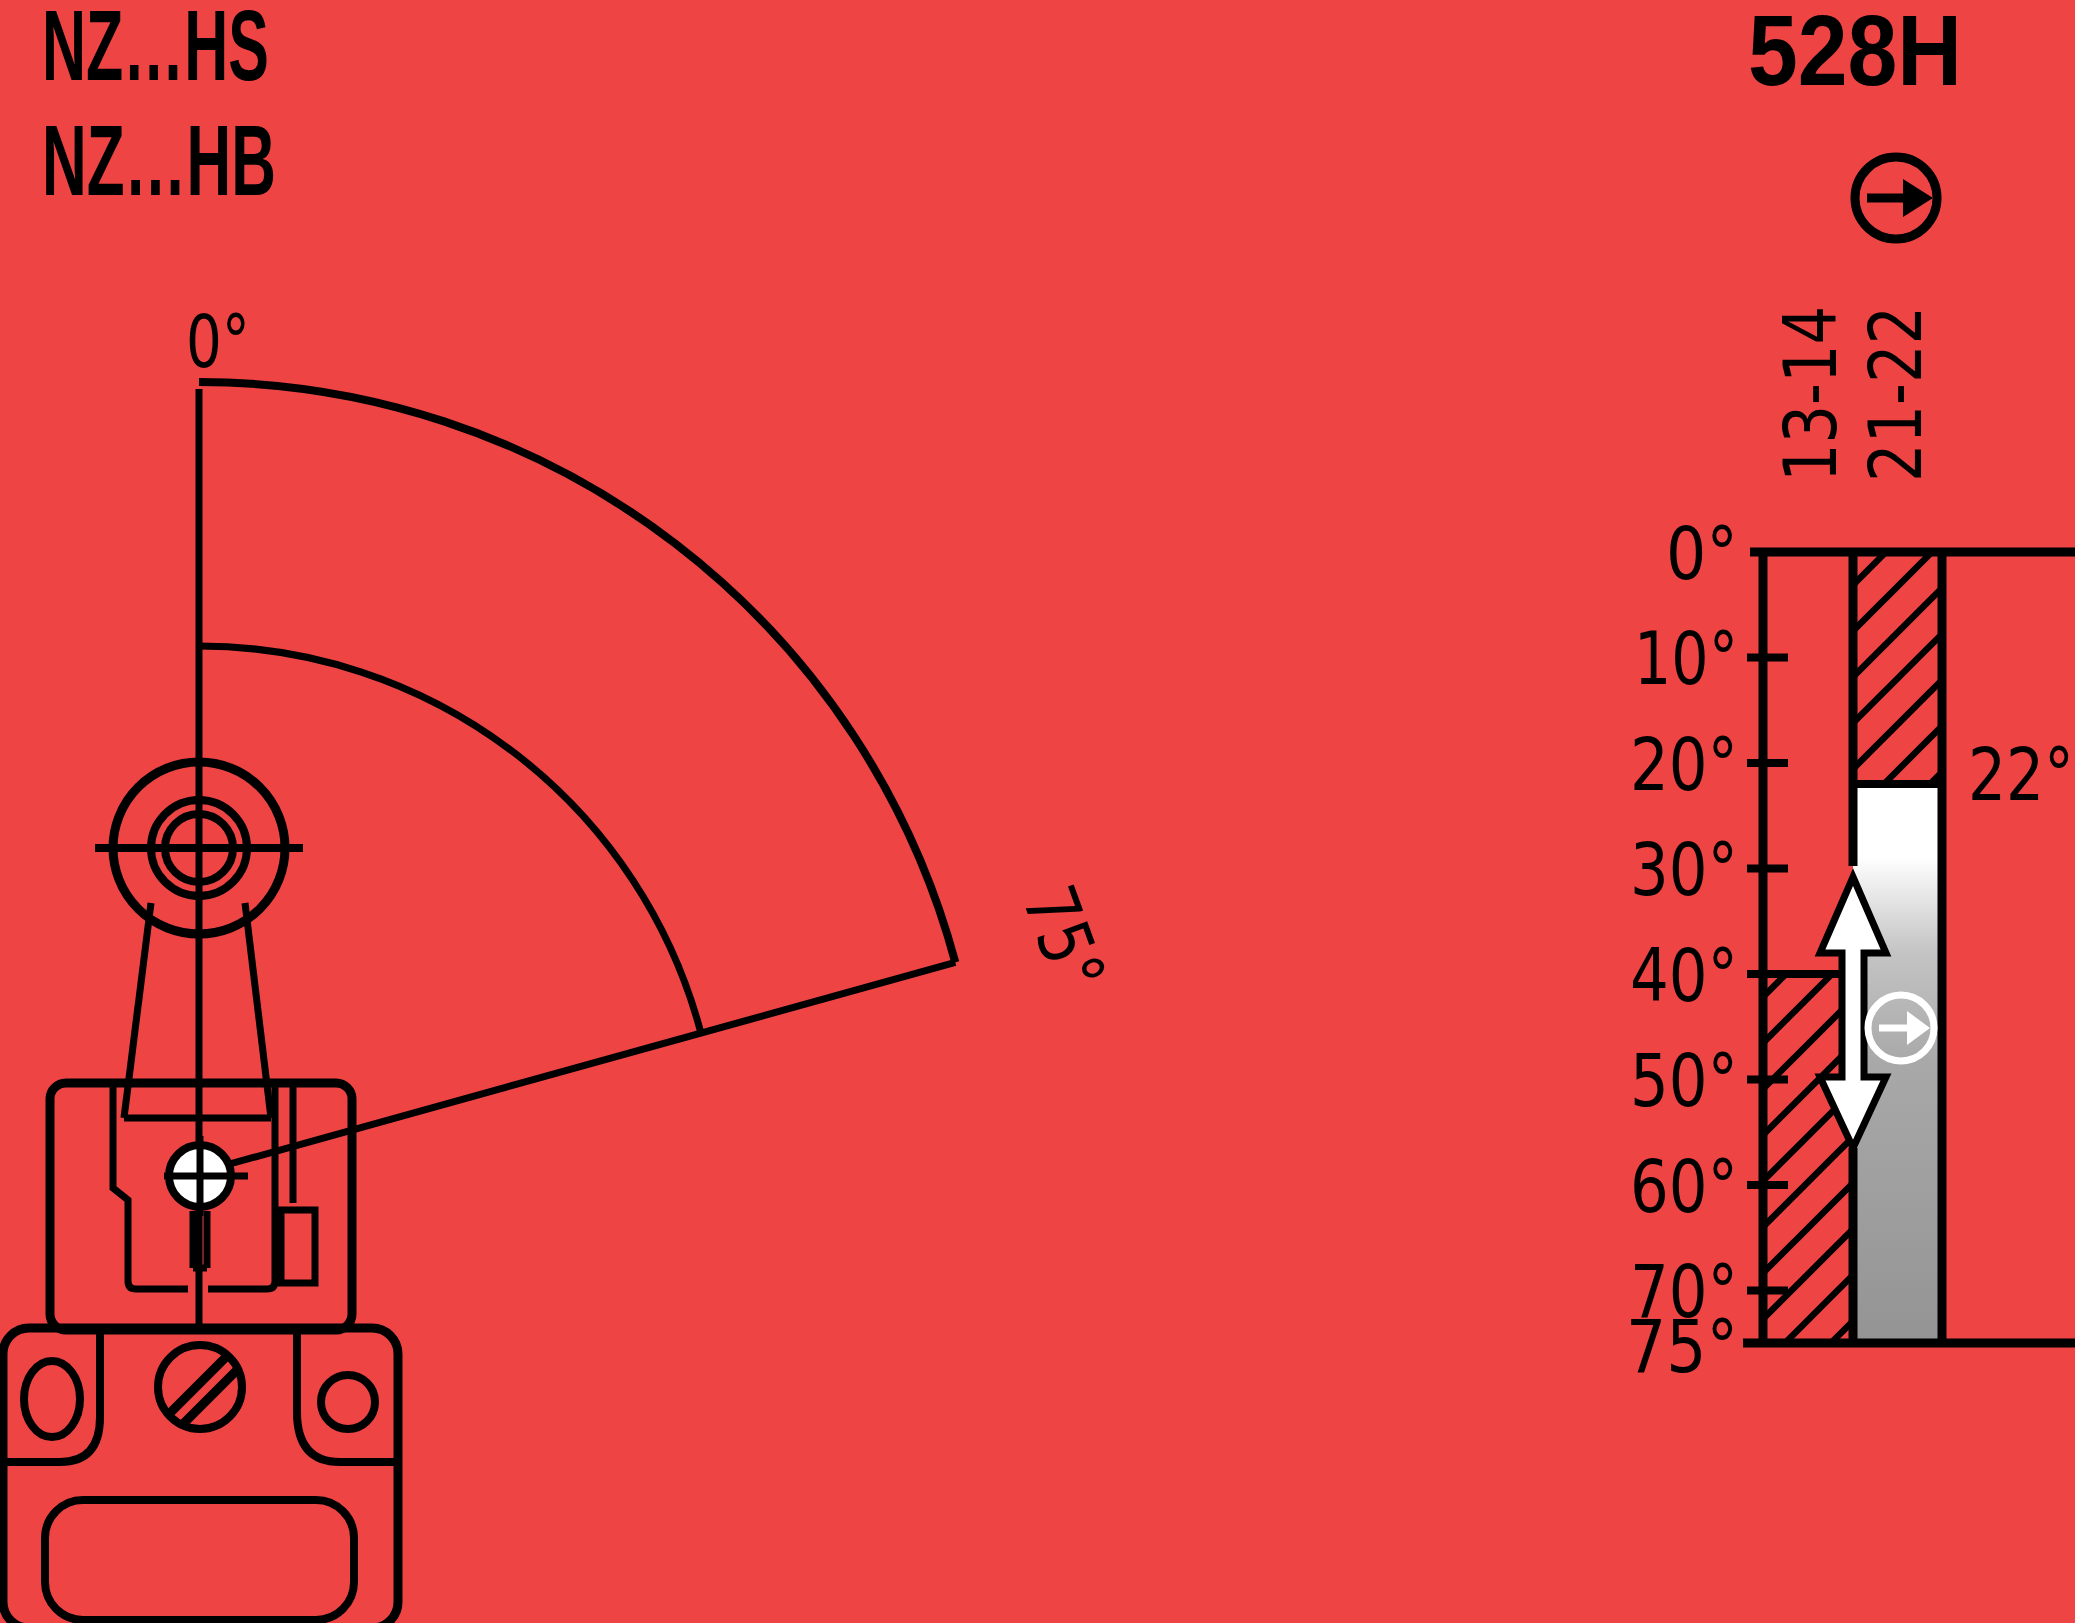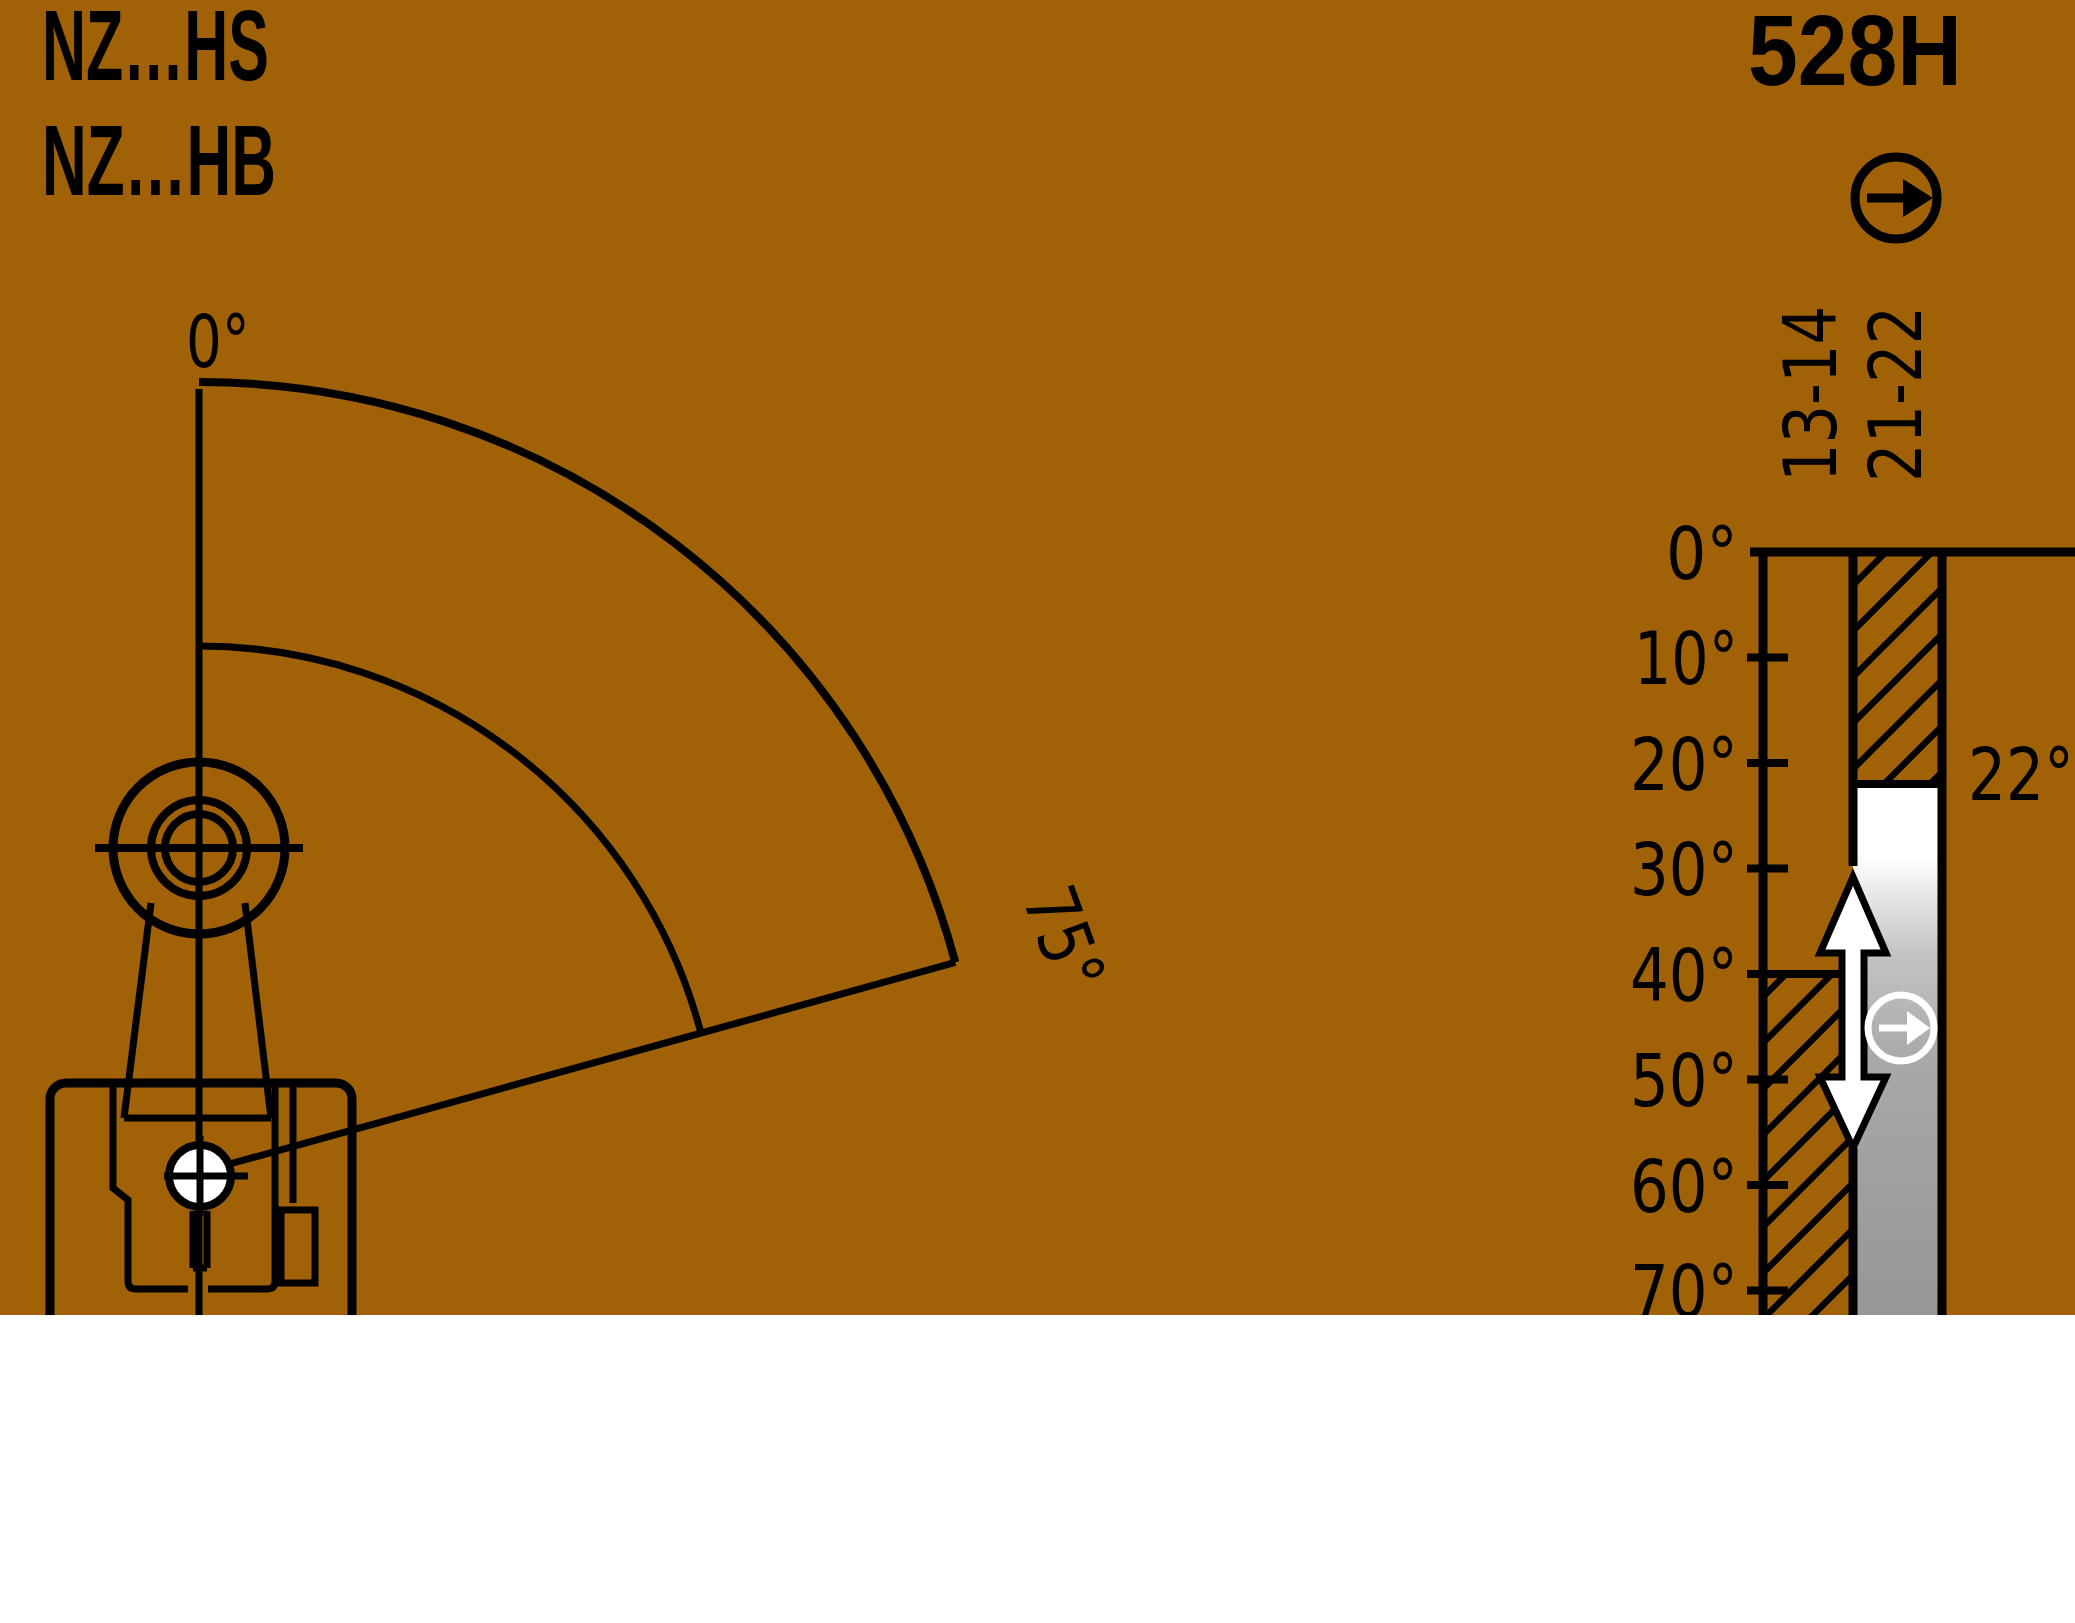--- a/index.html
+++ b/index.html
@@ -1,16 +1,16 @@
 <!DOCTYPE html>
 <html><head>
 <meta charset="utf-8">
 <style>
   html,body{margin:0;padding:0;background:#fff;}
-  .page{position:relative;width:2075px;height:1315px;background:#a16207;overflow:hidden;
+  .page{position:relative;width:2075px;height:1623px;background:#ef4444;overflow:hidden;
         font-family:"DejaVu Sans",sans-serif;text-decoration:underline;}
   svg{position:absolute;left:0;top:0;}
   .stroke{fill:none;stroke:#000;stroke-width:8;}
   .thin{fill:none;stroke:#000;stroke-width:7;}
   .thick{fill:none;stroke:#000;stroke-width:9;}
   .lbl{font-family:"DejaVu Sans",sans-serif;font-size:73px;fill:#000;font-weight:400;}
   .title{font-family:"Liberation Sans","DejaVu Sans",sans-serif;font-weight:bold;font-size:100px;fill:#000;}
 </style>
 </head>
 <body>

